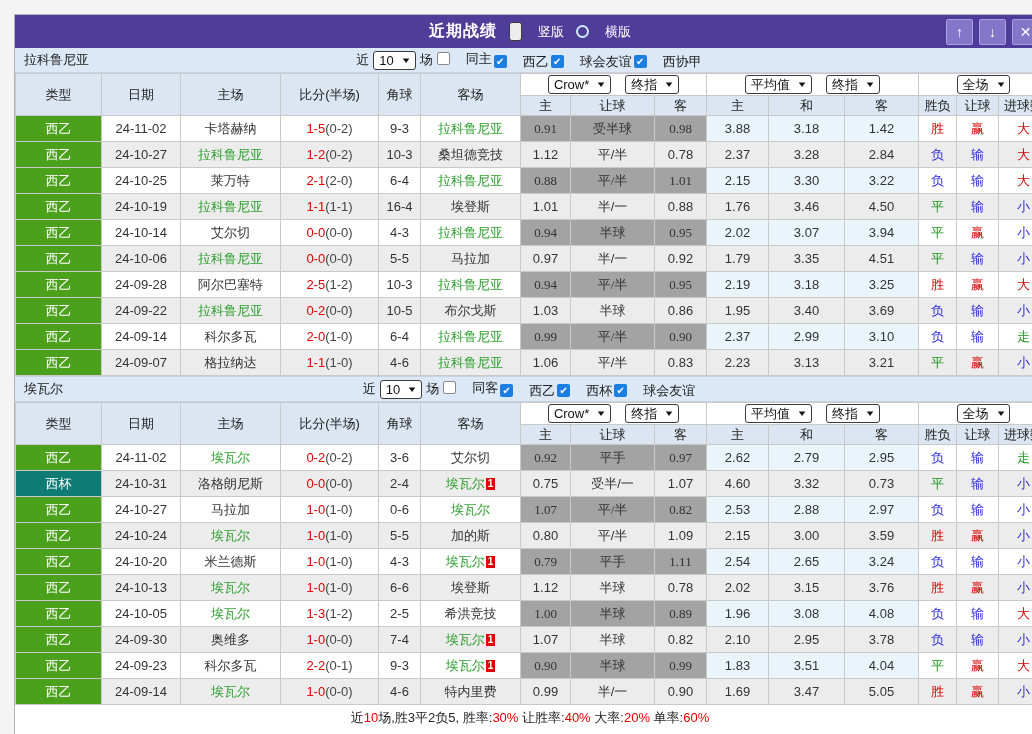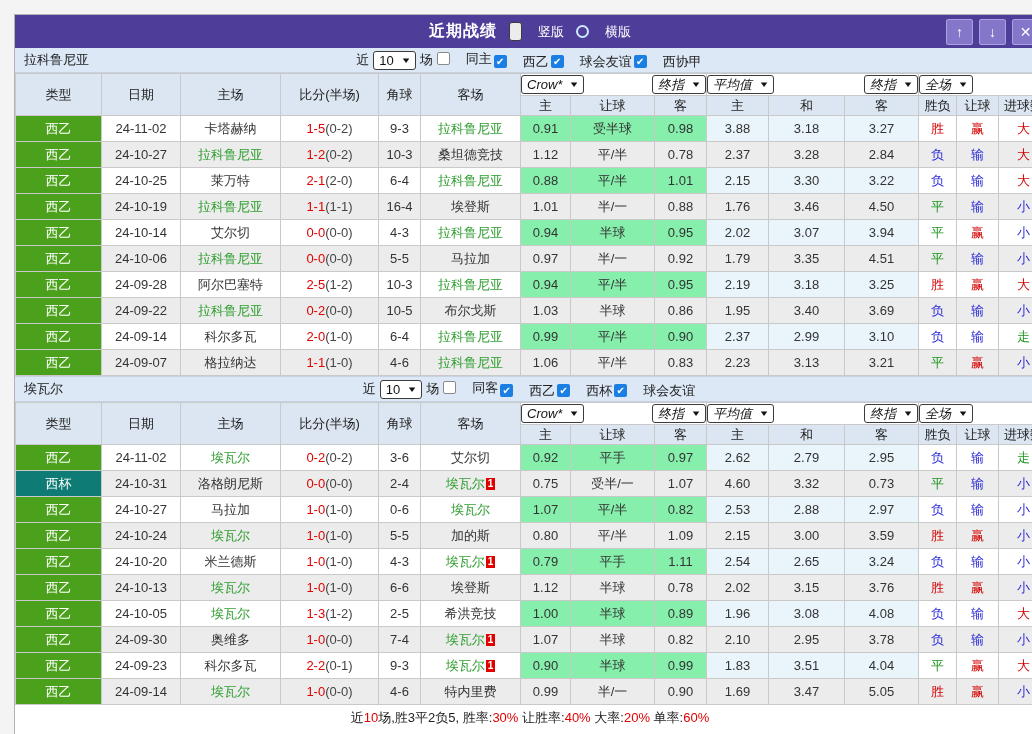--- a/index.html
+++ b/index.html
@@ -29,25 +29,25 @@
   .sel .arr{font-size:8px;transform:scaleX(1.4);}
   .cb{width:13px;height:13px;border-radius:2px;display:inline-block;vertical-align:-2px;box-sizing:border-box;cursor:pointer;}
   .cb.on{background:#1b7ee2;color:#fff;font-size:10px;line-height:13px;text-align:center;}
   .cb.off{background:#fff;border:1px solid #8a8a8a;}
   .cb-item{display:inline-flex;align-items:center;gap:16px;margin-right:2px;}
   
   table{width:100%;border-collapse:collapse;table-layout:fixed;font-size:13px;color:#333;}
   th,td{border:1px solid #c9c9c9;text-align:center;padding:0;overflow:hidden;white-space:nowrap;}
   thead th{background:#dce6f2;font-weight:normal;height:19px;color:#222;}
   thead tr.ddrow th.ddcell{background:#fff;height:21px;}
-  .ddwrap{display:flex;justify-content:space-between;align-items:center;gap:14px;font-style:italic;}
+  .ddwrap{display:flex;justify-content:center;align-items:center;gap:14px;}
   tbody td{height:25px;}
   tr.even td{background:#ececec;}
   tr.odd td{background:#fff;}
-  tr.odd td.odds{background:#86efac;}
+  tr.odd td.odds{background:#a3a3a3;font-family:Liberation Serif, serif;}
   tr.odd td.avg{background:#eaf4fb;}
   td.league{padding:0;}
   .badge{width:100%;height:25px;display:flex;align-items:center;justify-content:center;color:#fff;}
   .thl{color:#2f9e2f;}
   .score-m{color:#e00000;}
   .score-h{color:#444;}
   .redcard{display:inline-block;background:#e00000;color:#fff;font-size:10px;line-height:12px;
     padding:0 2px;margin-left:1px;vertical-align:1px;font-weight:bold;}
   .summary{height:25px;display:flex;align-items:center;justify-content:center;font-size:13px;color:#222;background:#fff;}
   .summary .red{color:#e00000;}
@@ -180,21 +180,21 @@
             <td>24-11-02</td>
             <td><span class="">卡塔赫纳</span></td>
             <td><span class="score-m">1-5</span><span class="score-h">(0-2)</span></td>
             <td>9-3</td>
             <td><span class="thl">拉科鲁尼亚</span></td>
             <td class="odds">0.91</td>
             <td class="odds">受半球</td>
             <td class="odds">0.98</td>
             <td class="avg">3.88</td>
             <td class="avg">3.18</td>
-            <td class="avg">3.27</td>
+            <td class="avg">1.42</td>
             <td class="res"><span style="color:#d40000">胜</span></td>
             <td class="res"><span style="color:#d40000">赢</span></td>
             <td class="res"><span style="color:#d40000">大</span></td>
           </tr>
           <tr class="even">
             <td class="league">
               <div class="badge" style="background:#4ba11b">西乙</div>
             </td>
             <td>24-10-27</td>
             <td><span class="thl">拉科鲁尼亚</span></td>

